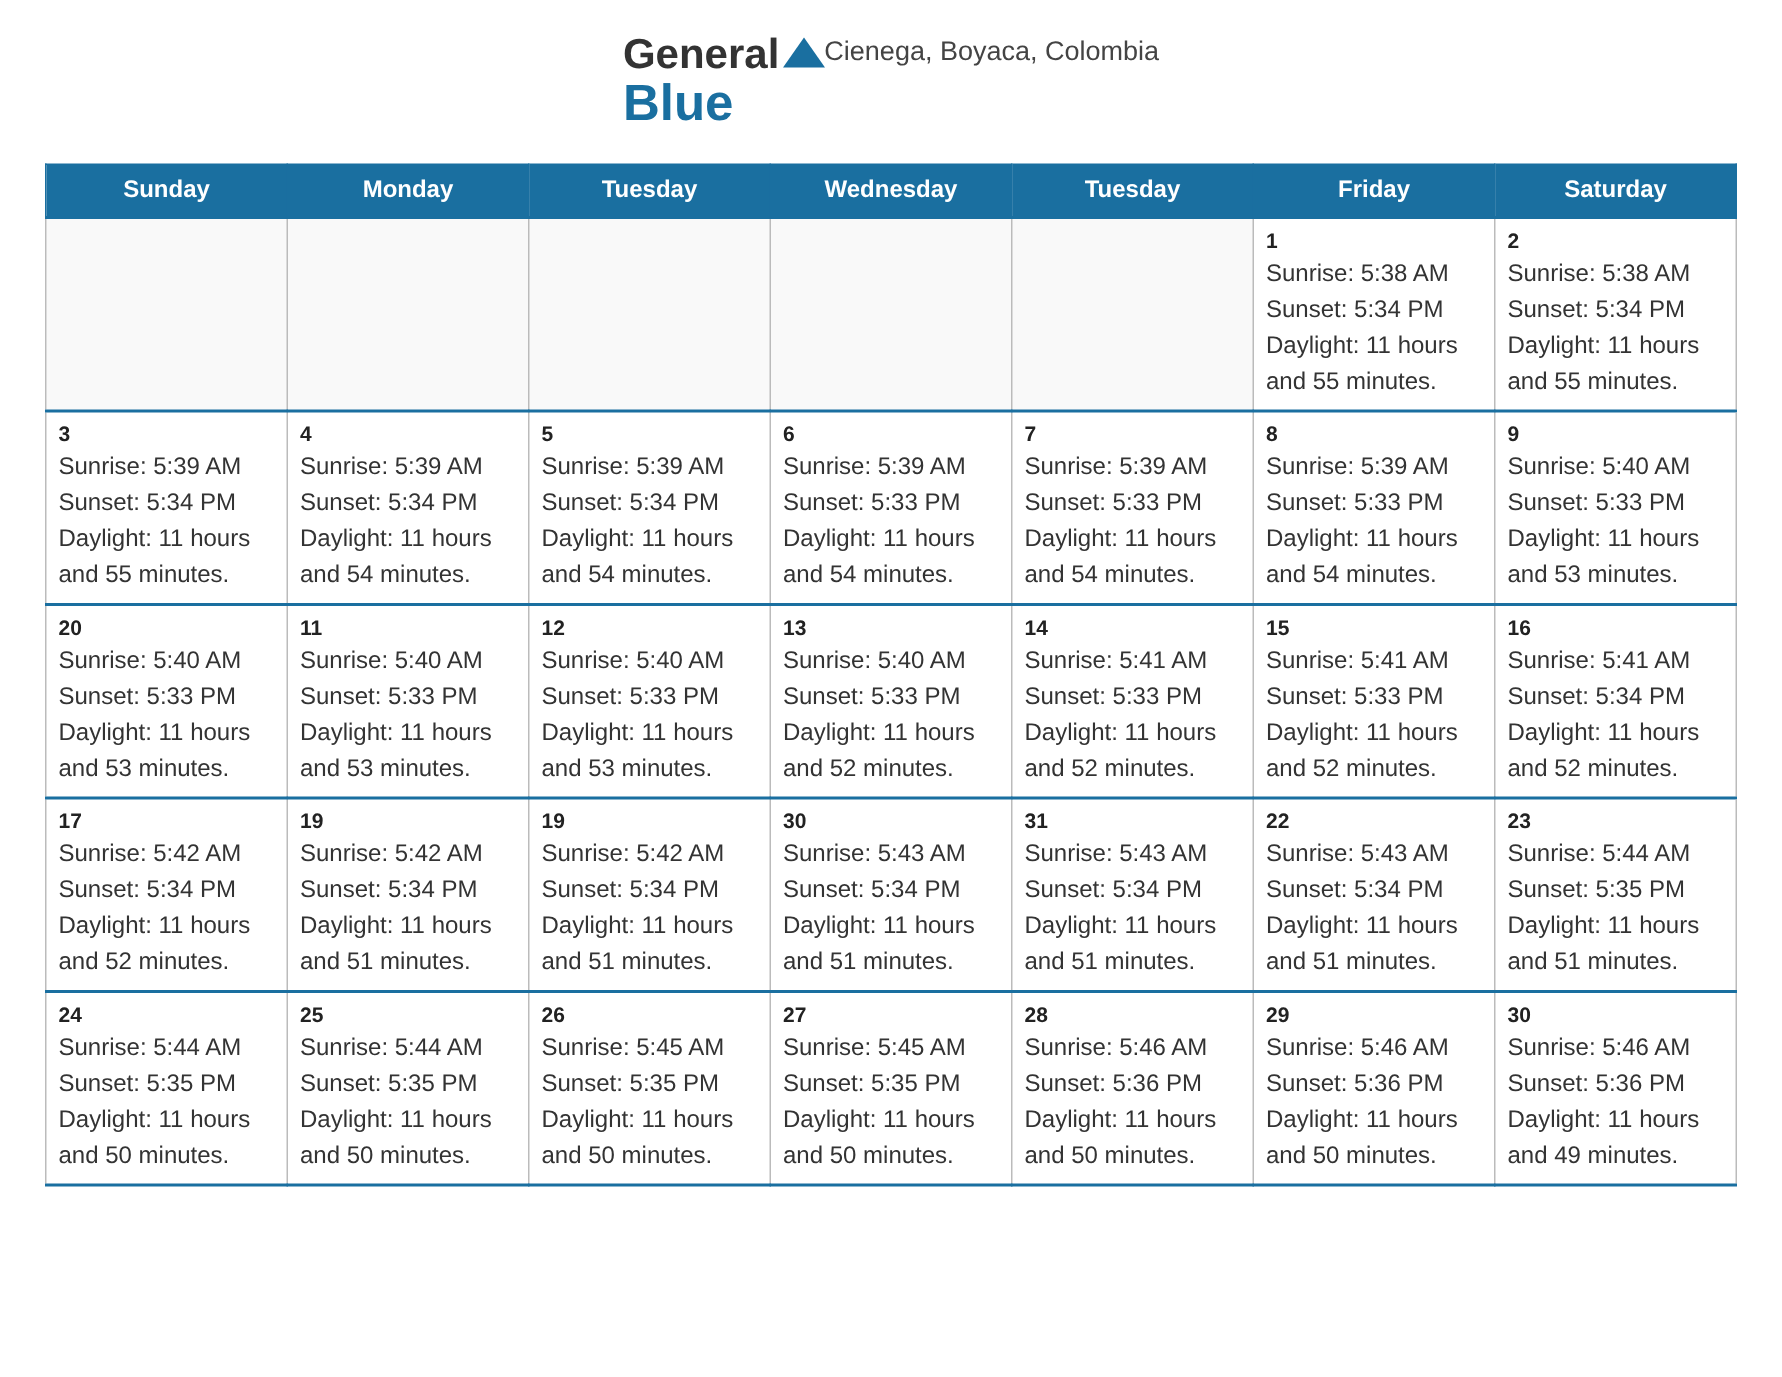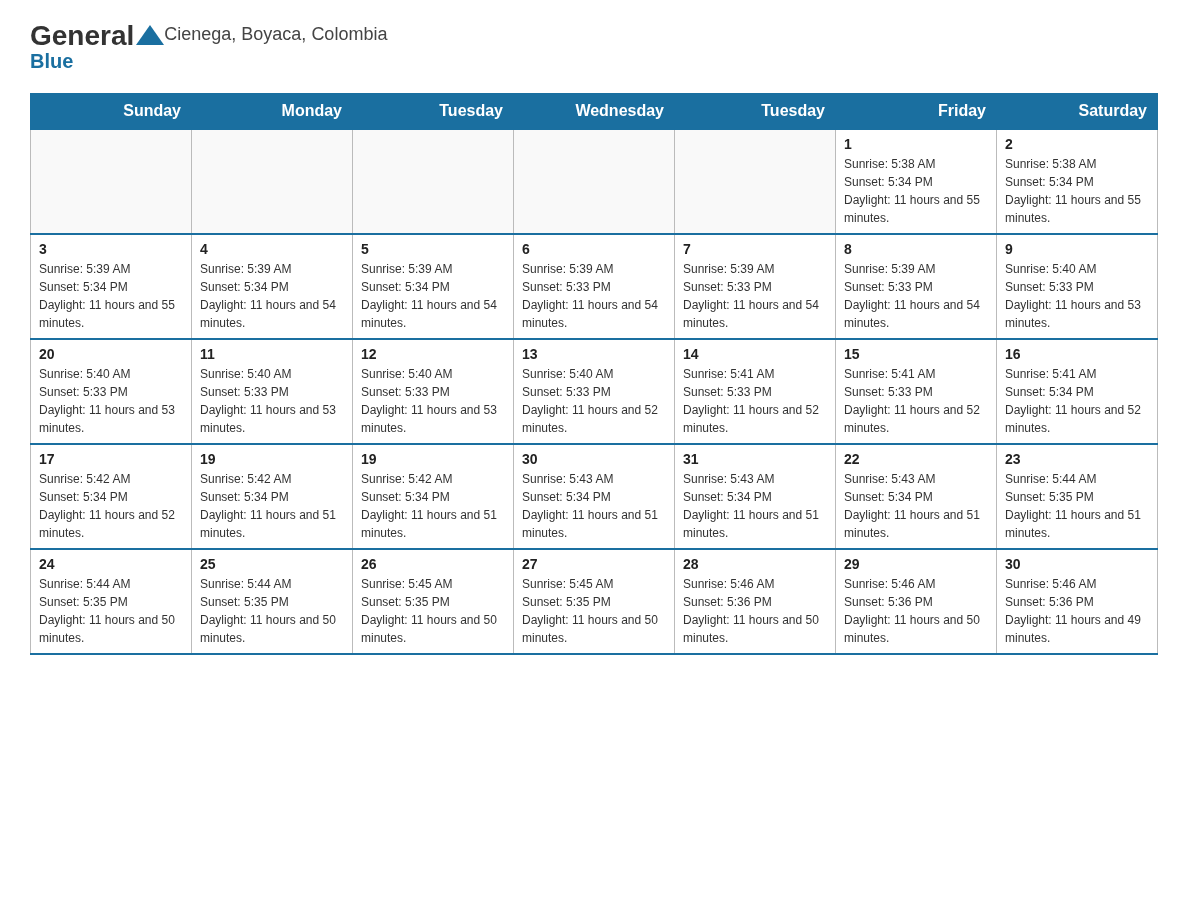--- a/index.html
+++ b/index.html
@@ -6,40 +6,40 @@
     body {
       font-family: Arial, sans-serif;
       background: #fff;
       padding: 20px 30px;
       width: 1188px;
       min-height: 918px;
     }
     .header {
       display: flex;
       align-items: flex-start;
-      justify-content: flex-start;
+      justify-content: center;
       margin-bottom: 20px;
     }
     .logo-text-general {
       font-size: 28px;
       font-weight: bold;
       color: #333;
     }
     .logo-triangle {
       width: 0;
       height: 0;
       border-left: 14px solid transparent;
       border-right: 14px solid transparent;
       border-bottom: 20px solid #1a6fa0;
       display: inline-block;
       margin-left: 2px;
       margin-bottom: 2px;
     }
     .logo-blue {
-      font-size: 20px;
+      font-size: 34px;
       font-weight: bold;
       color: #1a6fa0;
       display: block;
       margin-top: -2px;
     }
     .logo-wrapper {
       display: flex;
       flex-direction: column;
     }
     .logo-top-row {
@@ -64,21 +64,21 @@
       width: 100%;
       border-collapse: collapse;
       border: 1px solid #999;
     }
     .calendar th {
       background-color: #1a6fa0;
       color: #fff;
       font-size: 16px;
       font-weight: bold;
       padding: 8px 10px;
-      text-align: right;
+      text-align: center;
       border: 1px solid #1a6fa0;
     }
     .calendar td {
       vertical-align: top;
       padding: 6px 8px;
       border: 1px solid #bbb;
       width: 14.28%;
       min-height: 90px;
       font-size: 12.5px;
       color: #333;
@@ -87,21 +87,21 @@
       border-bottom: 2px solid #1a6fa0;
     }
     .day-number {
       font-size: 14px;
       font-weight: bold;
       color: #222;
       display: block;
       margin-bottom: 3px;
     }
     .day-info {
-      font-size: 12px;
+      font-size: 16px;
       color: #333;
       line-height: 1.5;
     }
     .empty-cell {
       background: #f9f9f9;
     }
   </style>
 </head>
 <body>
 

